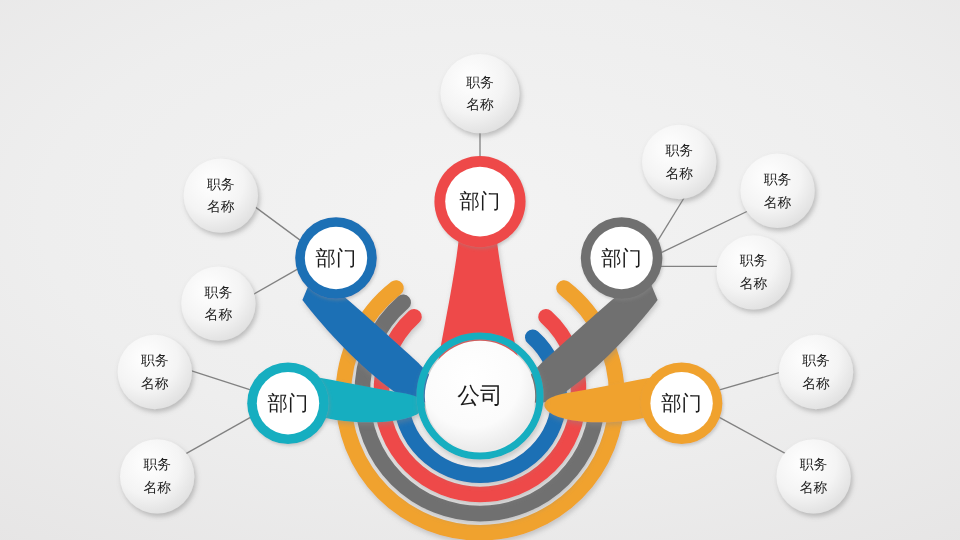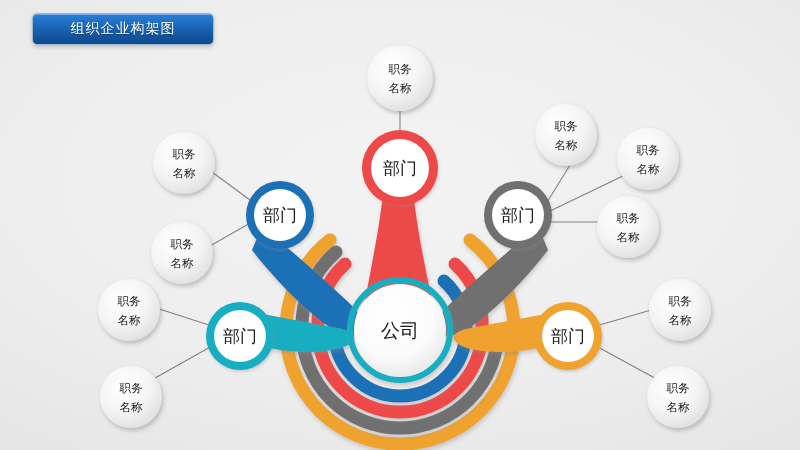--- a/index.html
+++ b/index.html
@@ -58,23 +58,20 @@
   }
   .dept-label { font-size: 17px; }
   .center-label { font-size: 19px; }
   .leaf-label { font-size: 11.5px; fill: #202020; }
 </style>
 </head>
 <body>
 
 <div id="slide">
 
-  <div id="title-banner">
-    <span id="title-text">组织企业构架图</span>
-  </div>
 
   <svg id="diagram" viewBox="0 0 800 450">
     <defs>
       <radialGradient id="leafGrad" cx="38%" cy="32%" r="78%">
         <stop offset="0%" stop-color="#ffffff"></stop>
         <stop offset="55%" stop-color="#f4f4f4"></stop>
         <stop offset="100%" stop-color="#dcdcdc"></stop>
       </radialGradient>
       <radialGradient id="centerGrad" cx="42%" cy="34%" r="72%">
         <stop offset="0%" stop-color="#ffffff"></stop>

